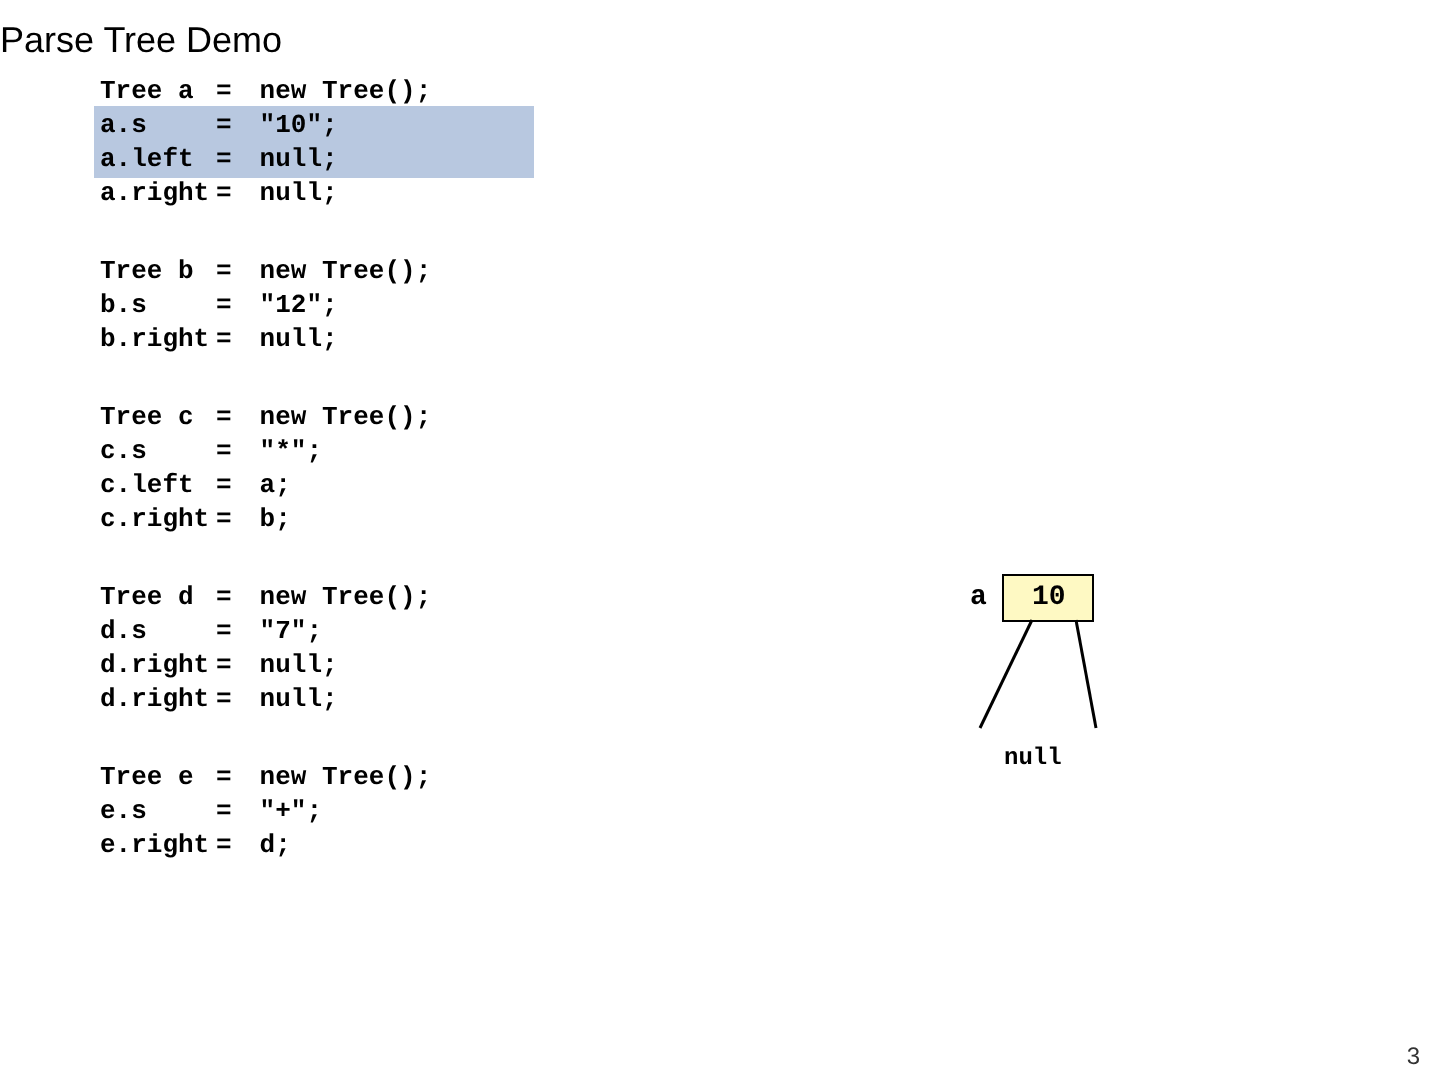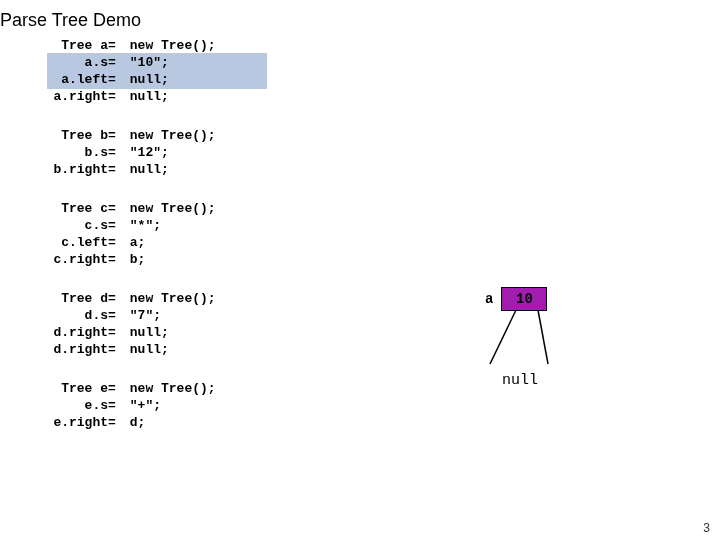--- a/index.html
+++ b/index.html
@@ -32,21 +32,21 @@
   }
   .code-line {
     font-family: "Courier New", Courier, monospace;
     font-size: 13px;
     font-weight: bold;
     line-height: 17px;
     white-space: pre;
     position: relative;
     z-index: 2;
   }
-  .lhs { display:inline-block; width:58px;text-align:right; }
+  .lhs { display:inline-block; width:58px; }
   .eq  { display:inline-block; width:14px; }
   .highlight-band {
     position: absolute;
     left: -3px;
     top: 16px;
     width: 220px;
     height: 36px;
     background: #b8c8e0;
     z-index: 1;
   }
@@ -65,37 +65,37 @@
     align-items: center;
   }
   .node-label {
     font-family: "Courier New", Courier, monospace;
     font-weight: bold;
     font-size: 14px;
     margin-right: 8px;
   }
   .node-box {
     border: 1px solid #000;
-    background: #a21caf;
+    background: #fef9c3;
     width: 44px;
     height: 22px;
     display: flex;
     align-items: center;
     justify-content: center;
     font-family: "Courier New", Courier, monospace;
     font-weight: bold;
     font-size: 14px;
   }
   .null-label {
     position: absolute;
     left: 42px;
     top: 90px;
     font-family: "Courier New", Courier, monospace;
-    font-weight: normal;
-    font-size: 15px;
+    font-weight: bold;
+    font-size: 12px;
   }
   .edges {
     position: absolute;
     left: 0;
     top: 0;
   }
   .pagenum {
     position: absolute;
     right: 10px;
     bottom: 5px;

